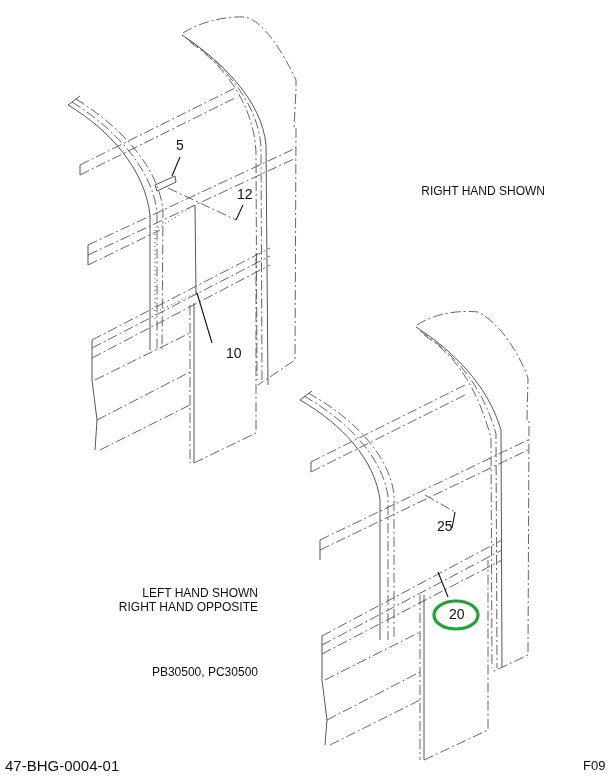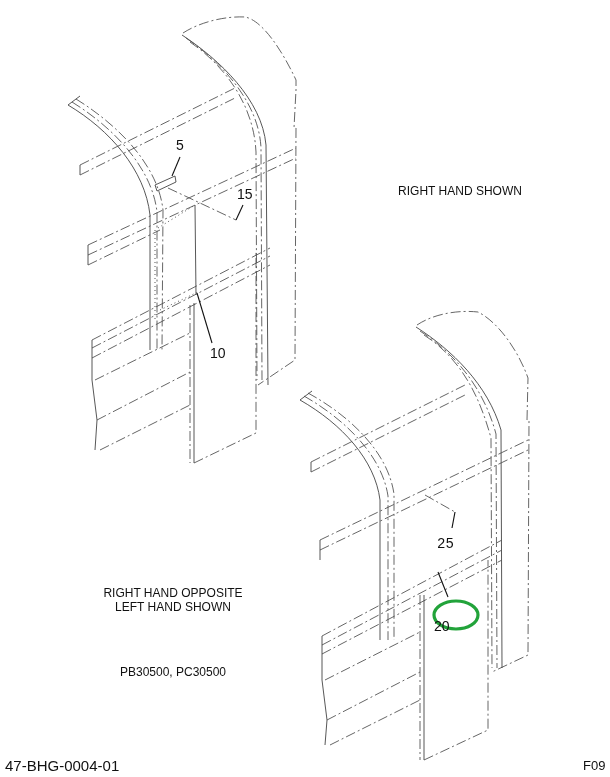--- a/index.html
+++ b/index.html
@@ -1,21 +1,21 @@
 <!DOCTYPE html>
 <html><head>
   <meta charset="utf-8">
   <style>
     html, body { margin: 0; padding: 0; background: #ffffff; }
     body { width: 610px; height: 777px; position: relative; overflow: hidden;
            font-family: "Liberation Sans", sans-serif; color: #111; }
     #canvas { position: absolute; left: 0; top: 0; width: 610px; height: 777px; }
     .lbl { position: absolute; font-size: 13px; line-height: 15px; color: #111; white-space: nowrap; }
     .callout { font-size: 14px; }
-    .note { text-align: center; font-size: 12px; line-height: 14px; }
+    .note { text-align: right; font-size: 12px; line-height: 14px; }
     .ln { fill: none; stroke: #444; stroke-width: 0.9; }
     .dash { fill: none; stroke: #555; stroke-width: 0.9; stroke-dasharray: 10 3 2 3; }
     .dot { fill: none; stroke: #555; stroke-width: 1; stroke-dasharray: 1 3; }
     .lead { fill: none; stroke: #111; stroke-width: 1.1; }
     .hl { fill: none; stroke-width: 3.2; }
   </style>
 </head>
 <body>
 
 <svg id="canvas" viewBox="0 0 610 777" xmlns="http://www.w3.org/2000/svg">
@@ -100,30 +100,30 @@
 
     <path class="dash" d="M425,495 L455,512"></path>
     <path class="lead" d="M455,512 L452,528"></path>
     <path class="lead" d="M438,572 L448,597"></path>
 
     <ellipse class="hl" cx="456" cy="615" rx="22" ry="14" stroke="#22a33a"></ellipse>
   </g>
 </svg>
 
 <div class="lbl callout" style="left:176px; top:138px;">5</div>
-<div class="lbl callout" style="left:237px; top:187px;">15</div>
-<div class="lbl callout" style="left:210px; top:346px;">10</div>
+<div class="lbl callout" style="left:237px; top:187px;">12</div>
+<div class="lbl callout" style="left:226px; top:346px;">10</div>
 
 <div class="lbl note" style="left:375px; top:184px; width:170px;">
   <div>RIGHT HAND SHOWN</div>
 </div>
 
-<div class="lbl callout" style="left:437px; top:537px;font-family:Liberation Mono, monospace;">25</div>
-<div class="lbl callout" style="left:434px; top:607px;margin-top:12px;">20</div>
+<div class="lbl callout" style="left:437px; top:519px;">25</div>
+<div class="lbl callout" style="left:449px; top:607px;">20</div>
 
 <div class="lbl note" style="left:88px; top:586px; width:170px;">
+  <div>LEFT HAND SHOWN</div>
   <div>RIGHT HAND OPPOSITE</div>
-  <div>LEFT HAND SHOWN</div>
 </div>
 <div class="lbl note" style="left:88px; top:665px; width:170px;">PB30500, PC30500</div>
 
 <div class="lbl" style="left:5px; top:758px; font-size:15px;">47-BHG-0004-01</div>
 <div class="lbl" style="left:583px; top:758px; font-size:13px;">F09</div>
 
 </body></html>

